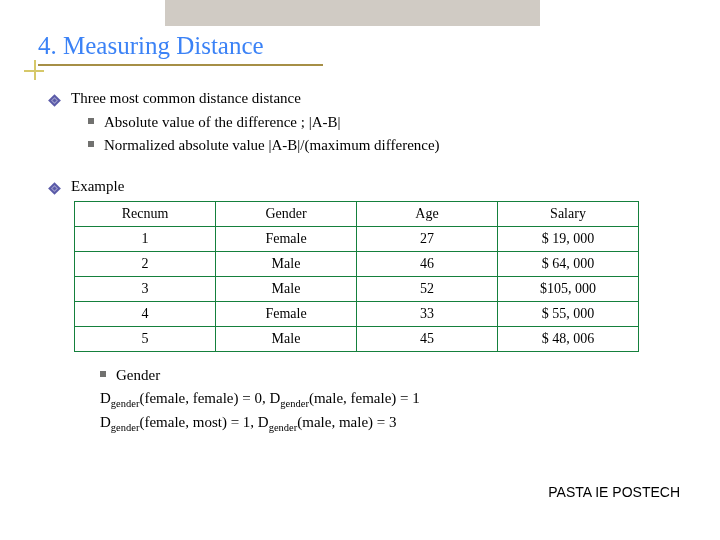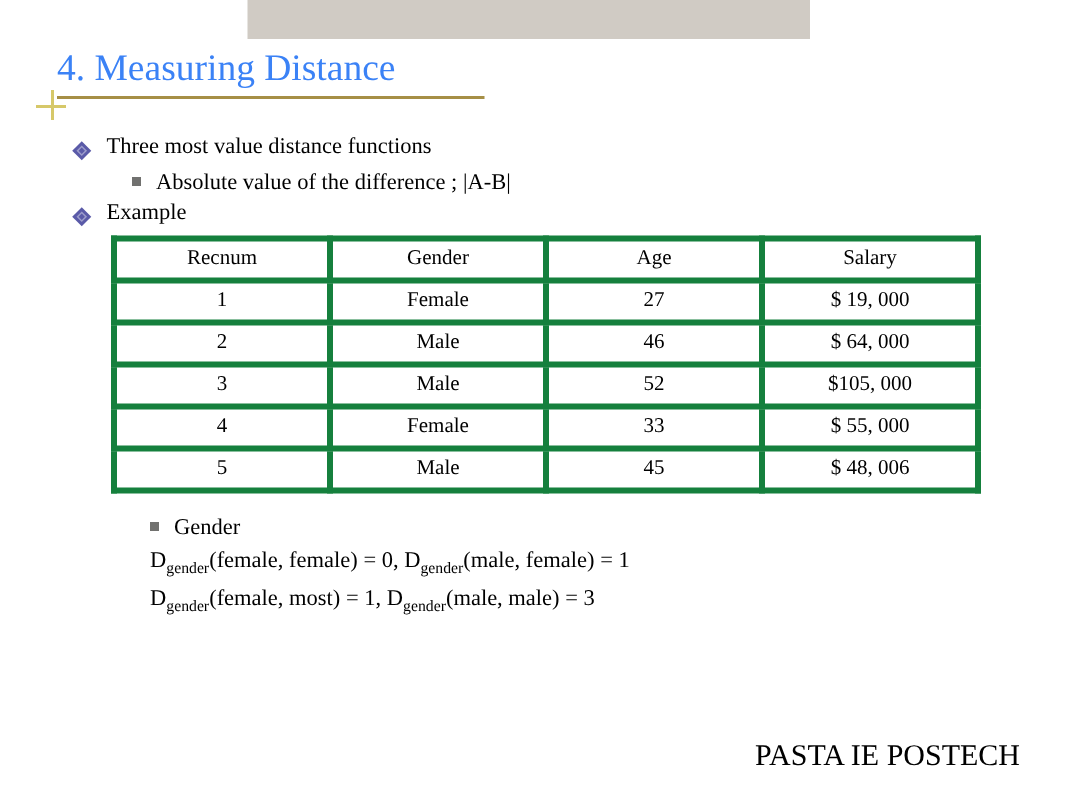--- a/index.html
+++ b/index.html
@@ -7,53 +7,57 @@
 .title-wrap{position:absolute;left:38px;top:32px}
 .title{font-size:25px;color:#3b82f6;font-family:"Times New Roman",serif}
 .title-under{border-bottom:2px solid #a68f46;width:285px;margin-top:4px}
 .corner{position:absolute;left:24px;top:60px;width:20px;height:20px}
 .corner:before{content:"";position:absolute;left:0;top:10px;width:20px;border-top:2px solid #d6c869}
 .corner:after{content:"";position:absolute;left:10px;top:0;height:20px;border-left:2px solid #d6c869}
 .content{position:absolute;left:50px;top:90px;right:40px;font-size:15px;color:#000}
 .bullet-row{display:flex;align-items:flex-start;margin-bottom:4px}
 .diamond{width:9px;height:9px;background:#5a5aa8;transform:rotate(45deg);margin:6px 12px 0 0;flex-shrink:0;position:relative}
 .diamond:after{content:"";position:absolute;inset:2px;border:1px solid rgba(255,255,255,.4)}
-.sub-list{margin-left:38px;margin-bottom:0}
+.sub-list{margin-left:38px;margin-bottom:22px}
 .sub-row{display:flex;align-items:flex-start;line-height:1.5}
 .sq{width:6px;height:6px;background:#71716f;margin:7px 10px 0 0;flex-shrink:0}
 sup{font-size:.7em}
 table{border-collapse:collapse;margin:6px 0 0 24px;font-size:14px}
-td{border:4px solid #15803d;padding:4px 0;text-align:center;width:140px}
+td{border:1px solid #15803d;padding:4px 0;text-align:center;width:140px}
 .after-table{margin:12px 0 0 50px;font-size:15px;line-height:1.5}
 .gender-row{display:flex;align-items:flex-start}
 .subs{font-size:.7em;vertical-align:sub}
-.footer{position:absolute;right:40px;bottom:24px;font-size:20px;font-family:Liberation Serif, serif}
+.footer{position:absolute;right:40px;bottom:40px;font-size:14px;font-family:Liberation Sans, sans-serif}
 </style>
 </head>
 <body>
 
 <div class="topbar"></div>
 <div class="corner"></div>
 
 <div class="title-wrap">
 <div class="title">4. Measuring Distance</div>
 <div class="title-under"></div>
 </div>
 
 <div class="content">
 
 <div class="bullet-row">
 <div class="diamond"></div>
-<div>Three most value distance functions</div>
+<div>Three most common distance distance</div>
 </div>
 
 <div class="sub-list">
 <div class="sub-row">
         <div class="sq"></div>
         <div>Absolute value of the difference ; |A-B|</div>
+      </div>
+<div class="sub-row">
+        <div class="sq"></div>
+        <div>Normalized absolute value |A-B|/(maximum difference)</div>
       </div>
 </div>
 
 <div class="bullet-row">
 <div class="diamond"></div>
 <div>Example</div>
 </div>
 
 <table>
 <tbody>

